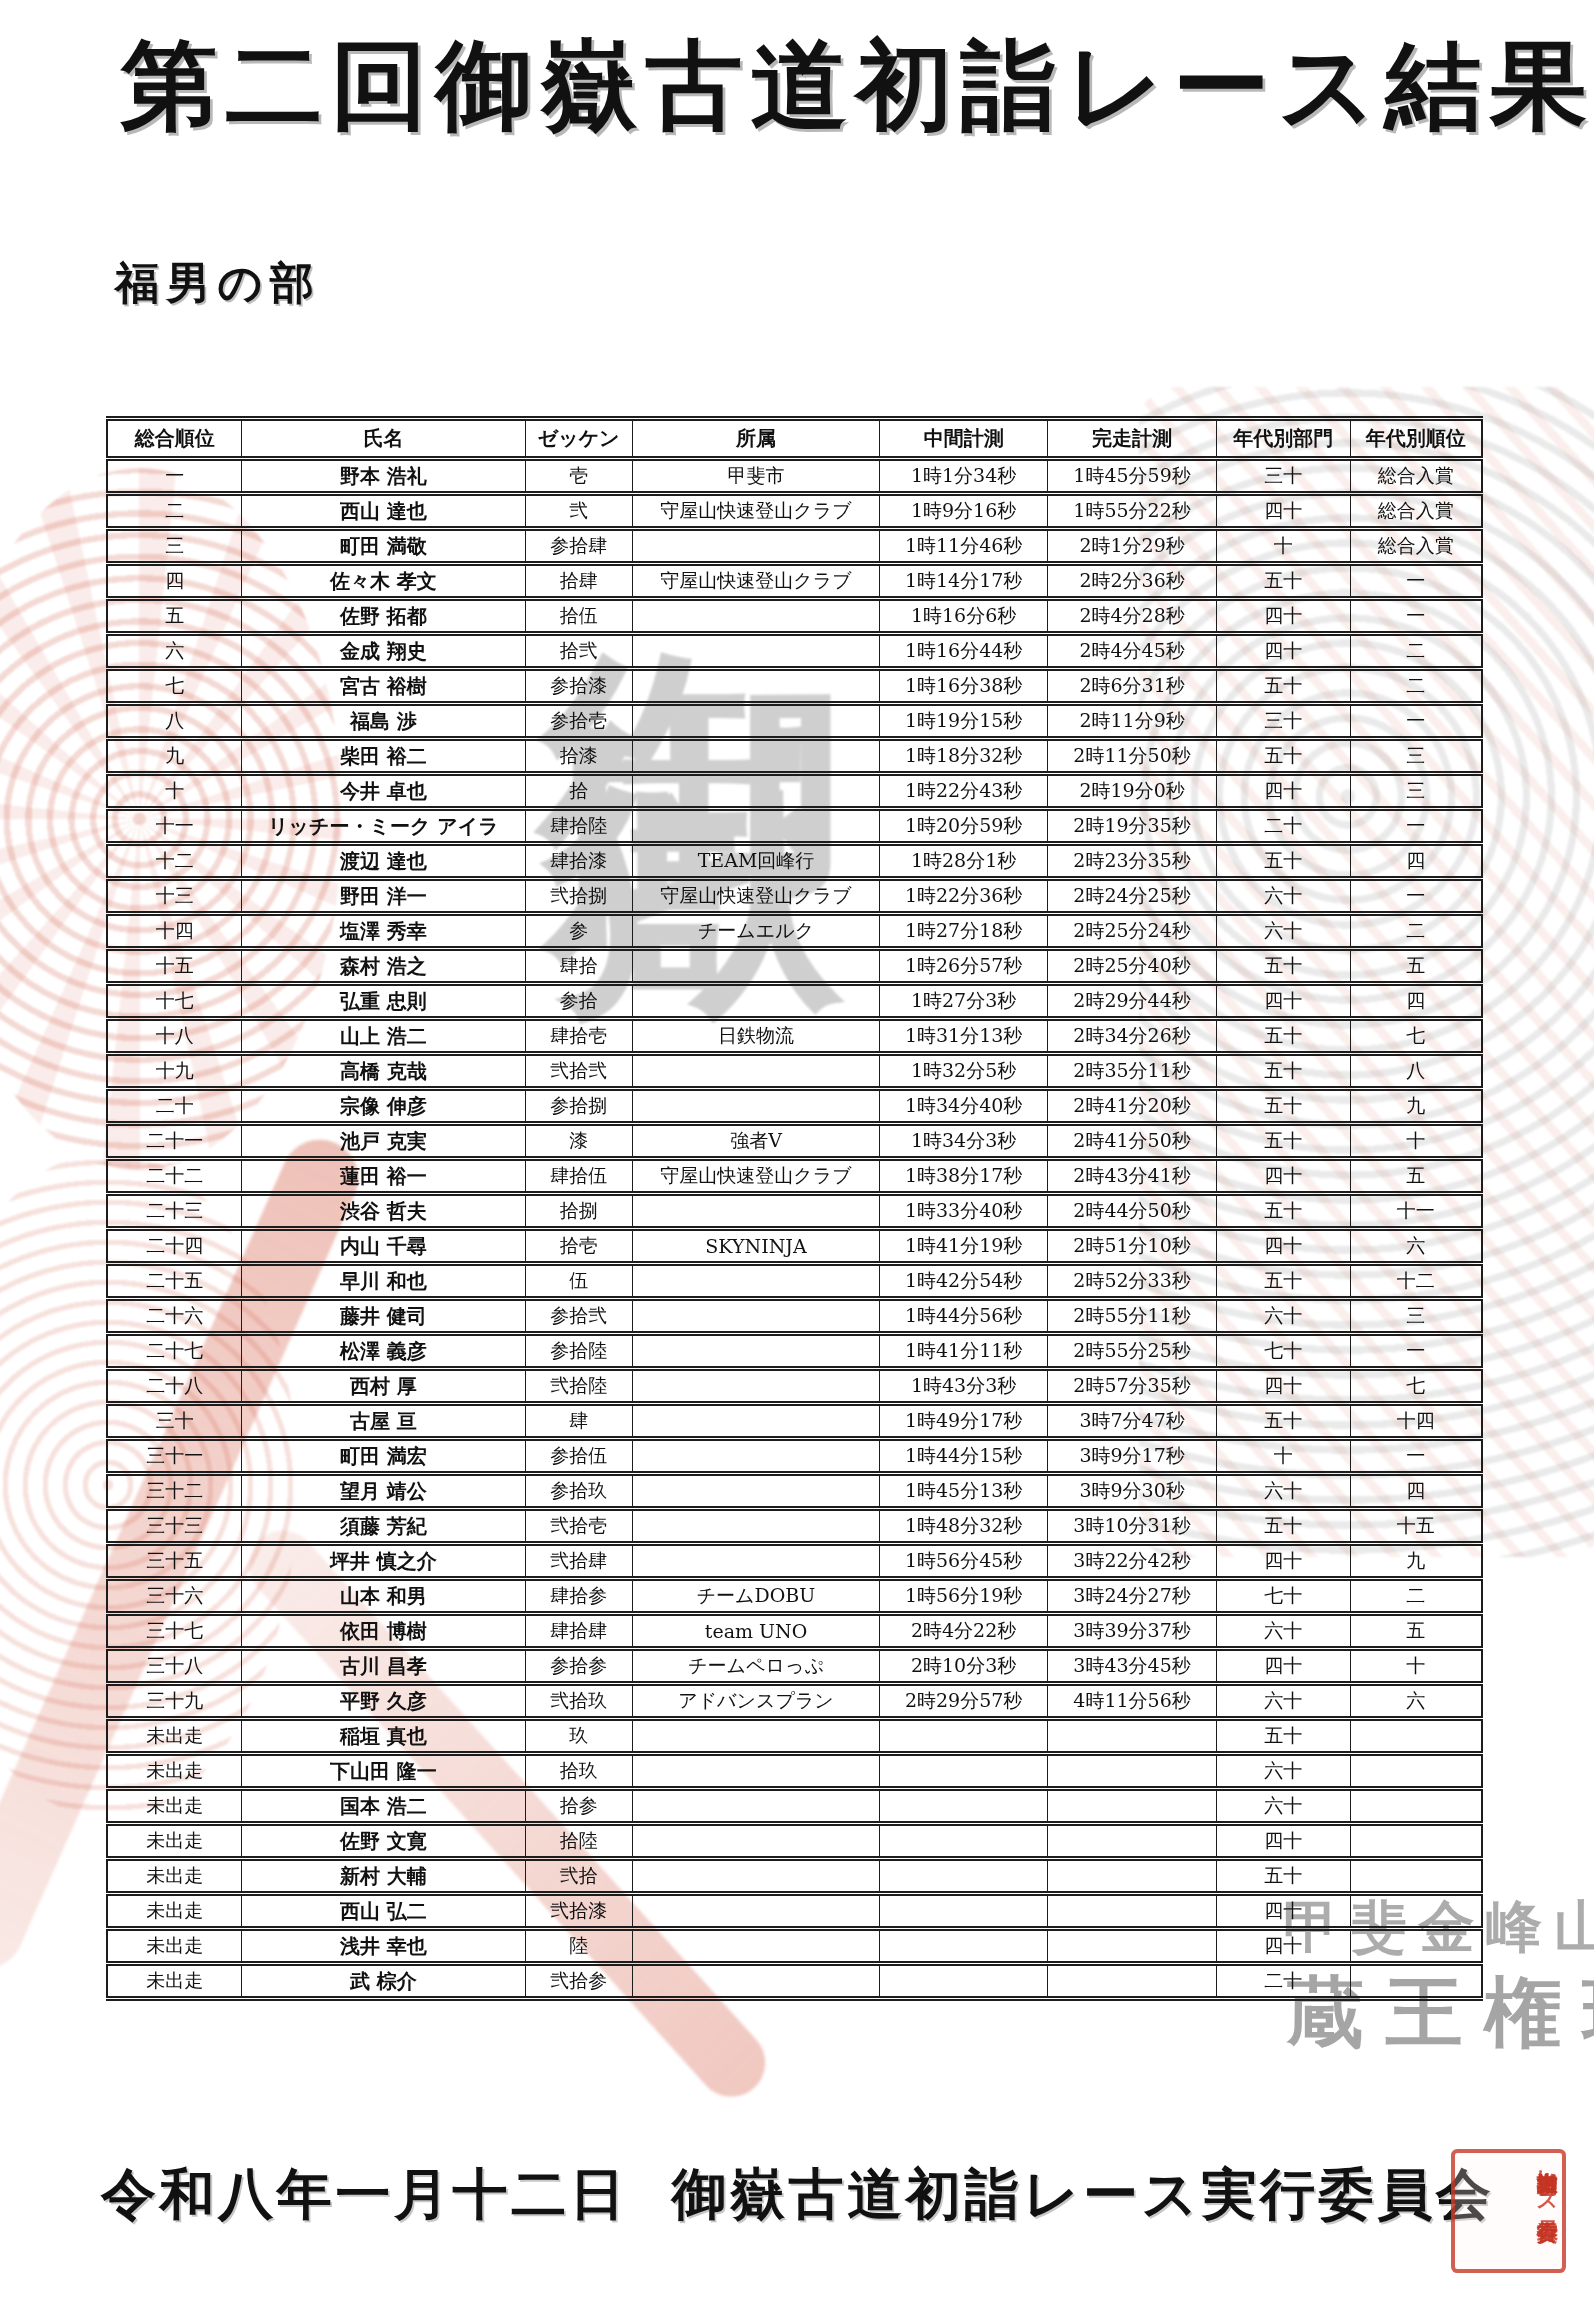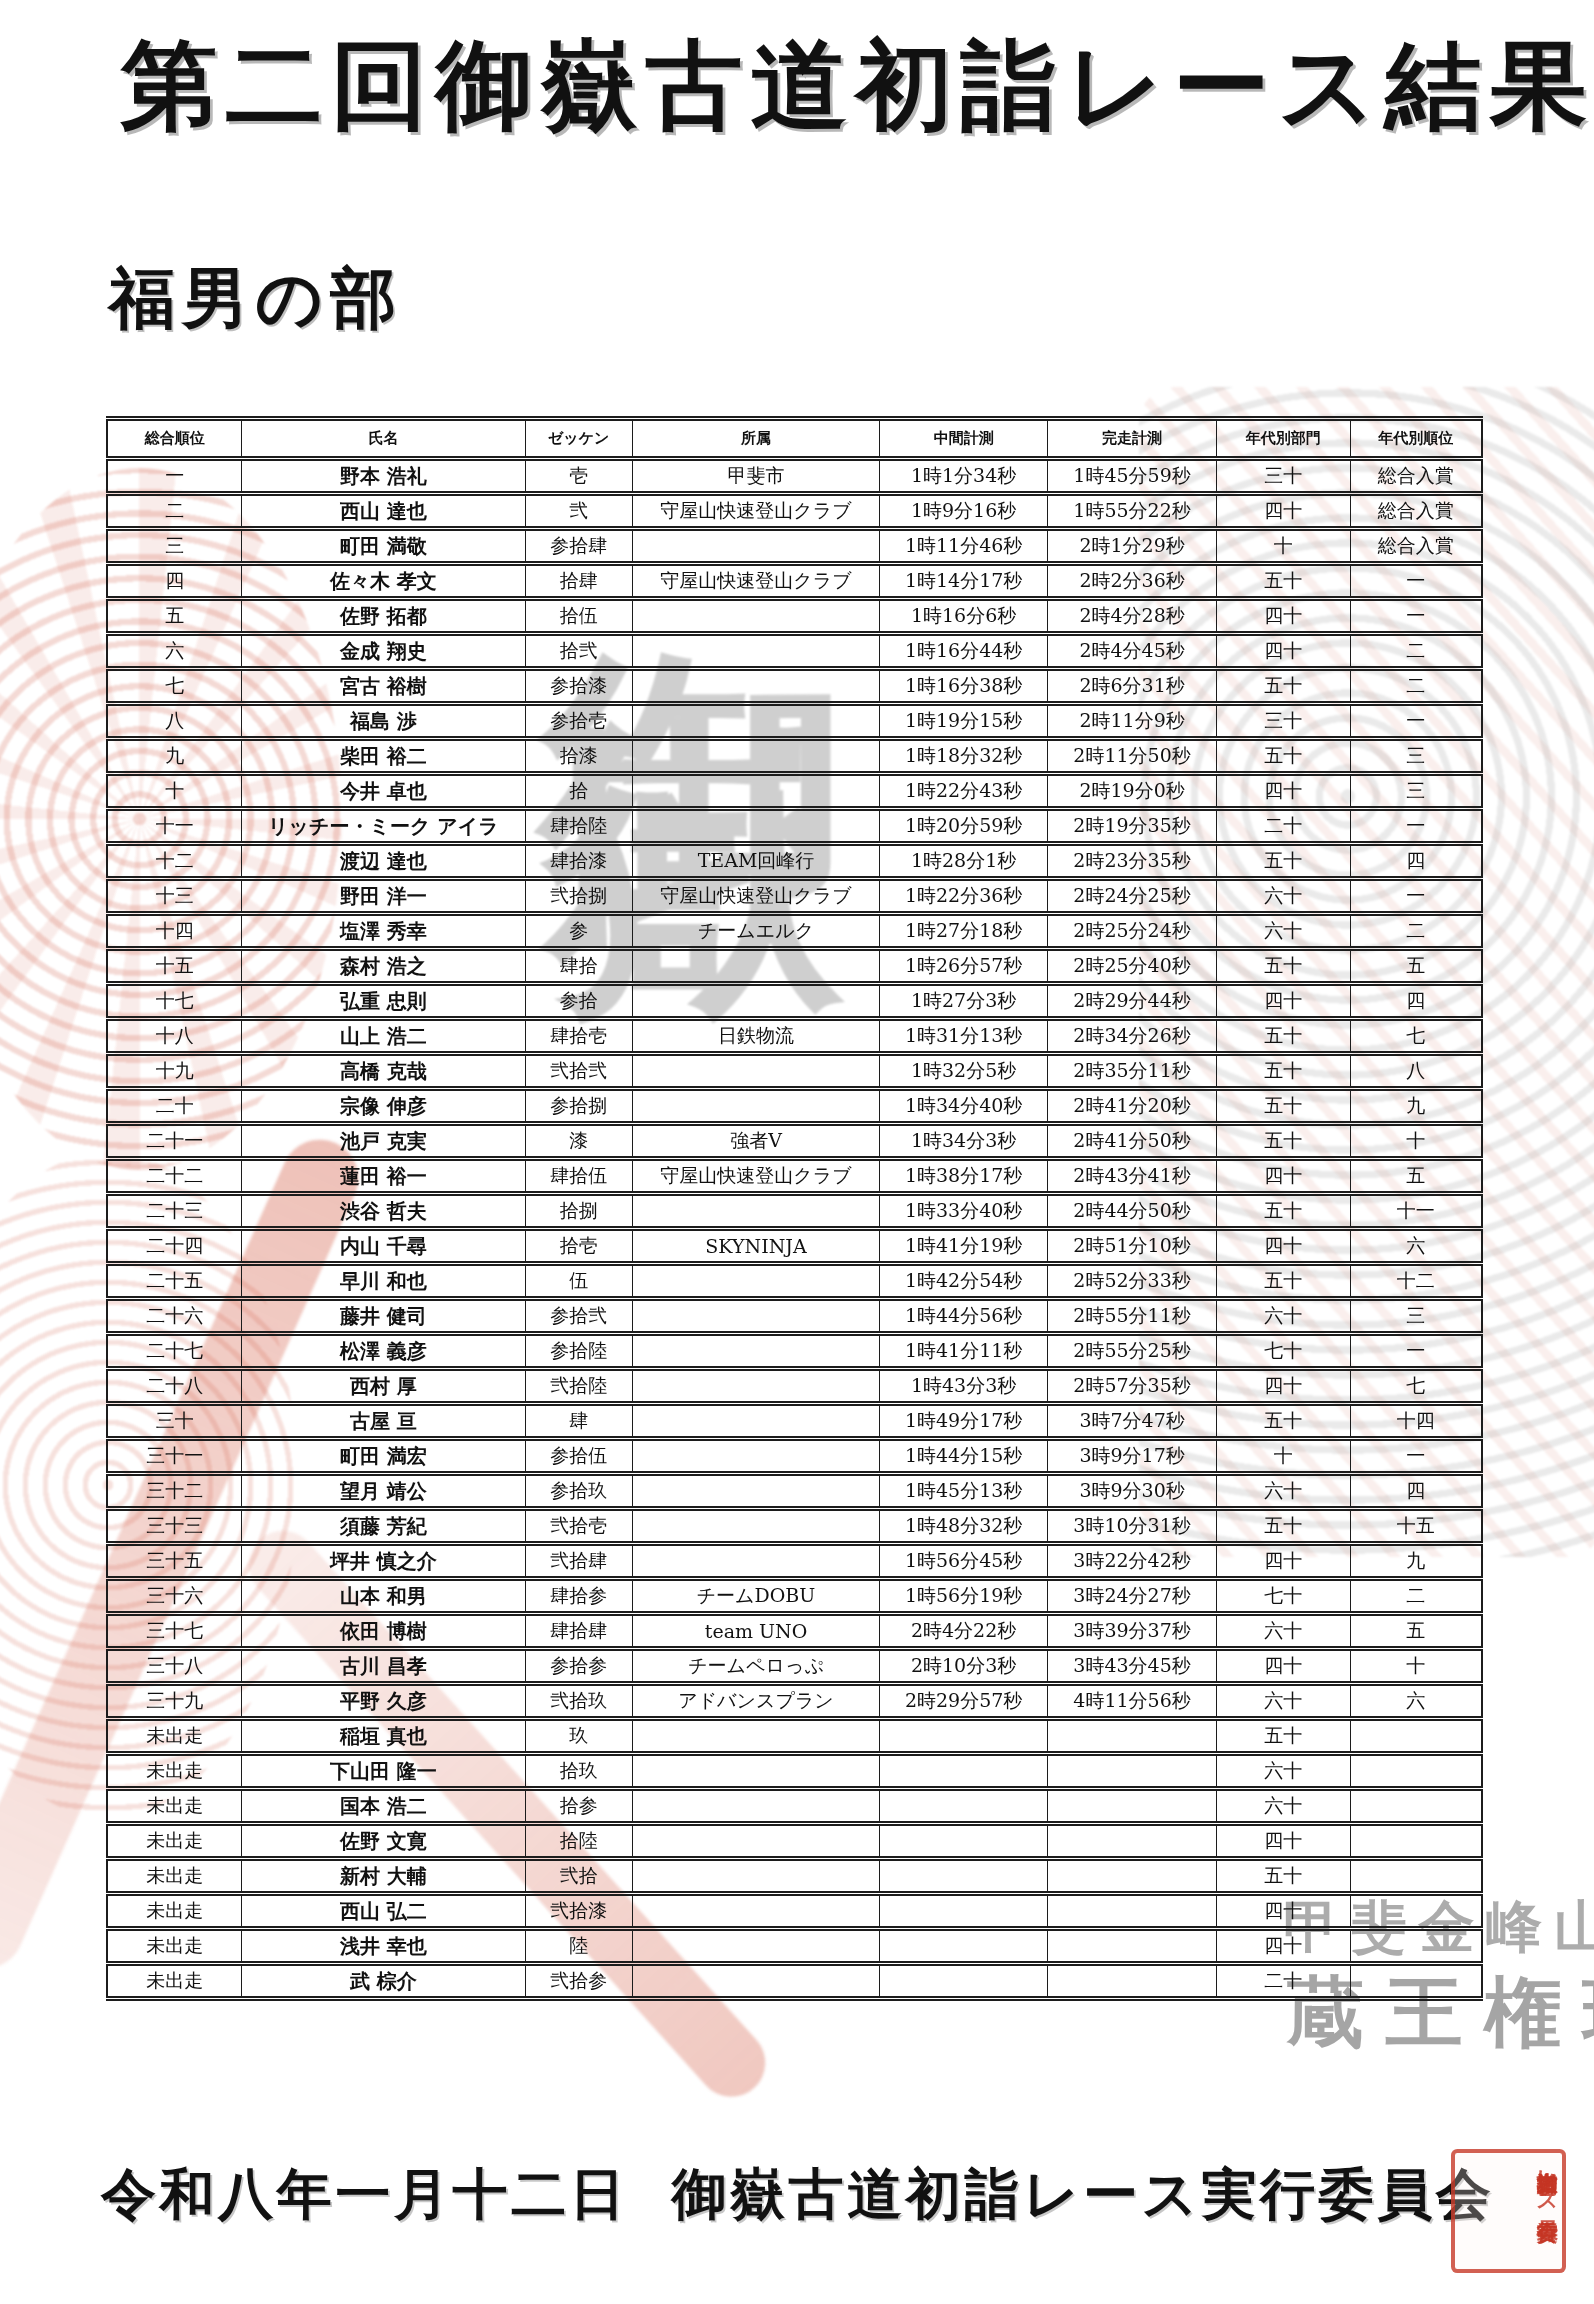--- a/index.html
+++ b/index.html
@@ -64,43 +64,43 @@
   
   .content{position:absolute;inset:0;z-index:1;}
   .title{
     position:absolute;top:21.6px;left:0;width:100%;
     text-align:right;
     font-size:97px;font-weight:bold;letter-spacing:8px;
     text-shadow:2.7px 2.7px 0 rgba(0,0,0,.28);
     white-space:nowrap;
   }
   .section-title{
-    position:absolute;top:254px;left:109px;
-    font-size:66px;font-weight:bold;letter-spacing:7.2px;
+    position:absolute;top:254px;left:115px;
+    font-size:44px;font-weight:bold;letter-spacing:7.2px;
     text-shadow:1.8px 1.8px 0 rgba(0,0,0,.25);
     white-space:nowrap;
   }
   table.results{
     position:absolute;top:416px;left:106px;width:1377px;
     border-collapse:collapse;table-layout:fixed;
     background:transparent;
   }
   table.results th, table.results td{
     border-left:1.8px solid #1c1c1c;
     border-right:1.8px solid #1c1c1c;
     border-top:5.4px double #1c1c1c;
     border-bottom:5.4px double #1c1c1c;
     text-align:center;vertical-align:middle;
     padding:0 1.8px;
     overflow:hidden;white-space:nowrap;
   }
   table.results{border:2.7px solid #1c1c1c;}
   table.results thead tr{height:40px;}
   table.results tbody tr{height:35px;}
-  table.results th{font-size:15px;font-weight:bold;}
+  table.results th{font-size:20px;font-weight:bold;}
   table.results td{font-size:19px;}
   table.results td.c-name{font-size:20px;font-weight:bold;}
   .footer-line{
     position:absolute;top:2158px;left:101px;
     font-size:55px;font-weight:bold;letter-spacing:3.6px;
     text-shadow:1.8px 1.8px 0 rgba(0,0,0,.22);
     white-space:nowrap;
   }
   .footer-line .footer-org{margin-left:43px;}
   .footer-seal{

